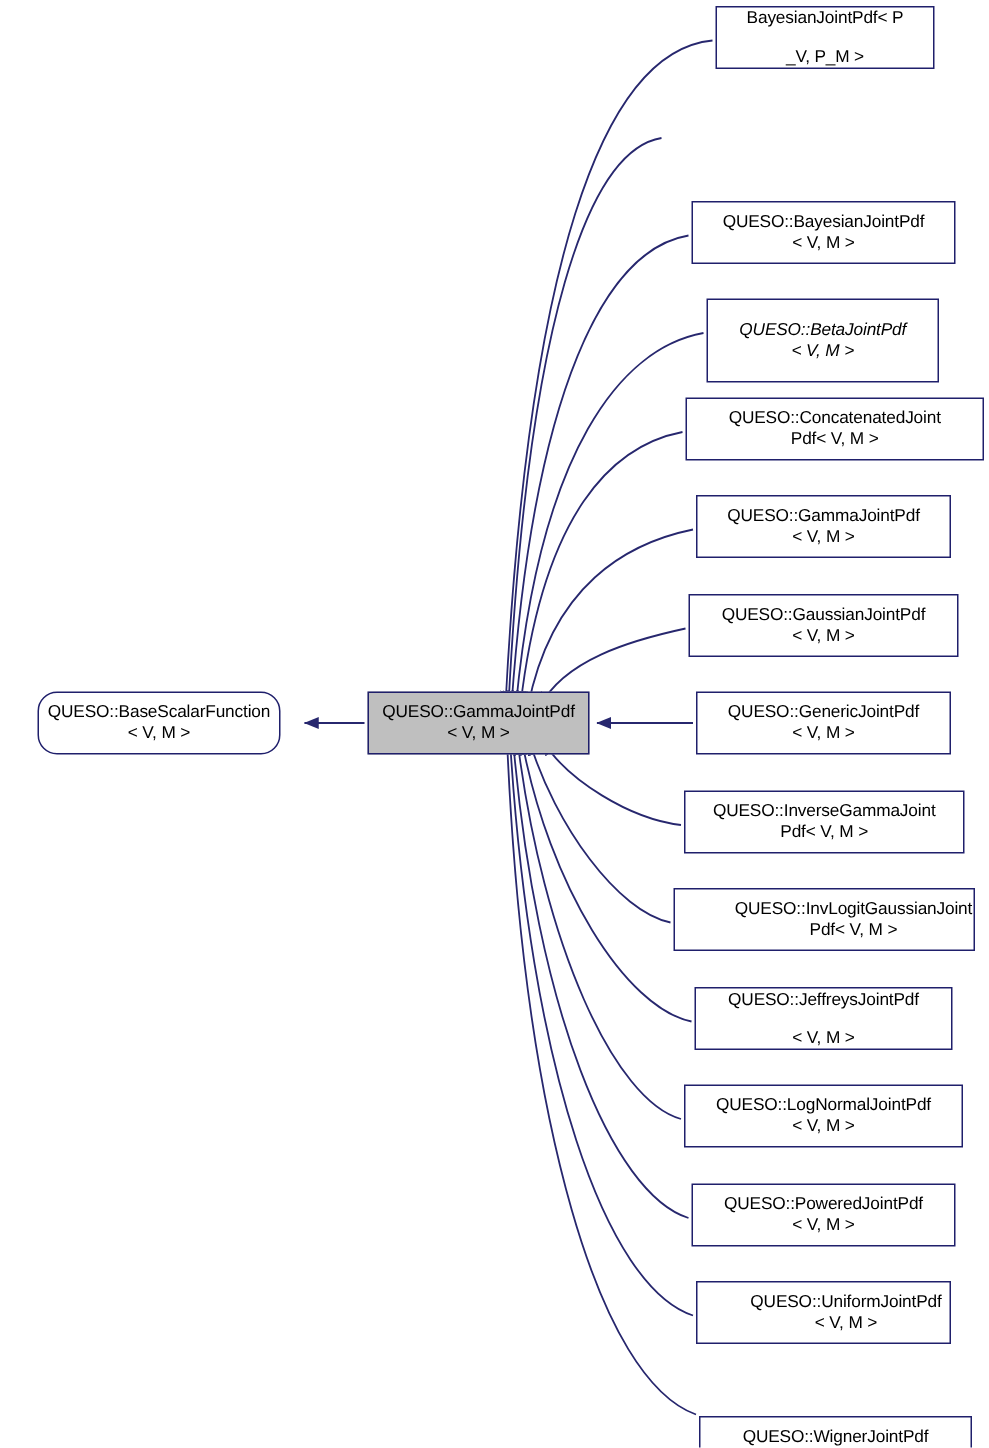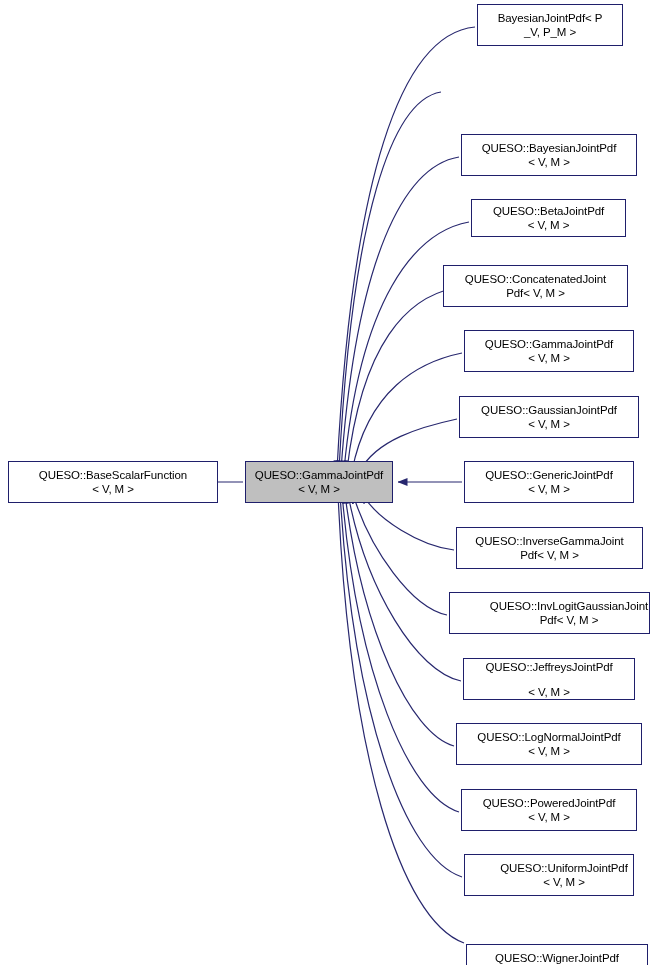--- a/index.html
+++ b/index.html
@@ -80,43 +80,43 @@
       <path d="M454,550 C420,546 378,520 362,494" marker-end="url(#arrowBase)"></path>
       <path d="M447,615 C412,608 370,550 353,494" marker-end="url(#arrowBase)"></path>
       <path d="M461,681 C417,672 366,590 348,494" marker-end="url(#arrowBase)"></path>
       <path d="M454,746 C410,734 362,630 345,494" marker-end="url(#arrowBase)"></path>
       <path d="M459,812 C408,796 357,672 342,493" marker-end="url(#arrowBase)"></path>
       <path d="M462,877 C404,858 353,712 340,493" marker-end="url(#arrowBase)"></path>
       <path d="M464,943 C400,920 349,752 338,493" marker-end="url(#arrowBase)"></path>
     </g>
   </svg>
 
-  <div class="node" style="left:8px; top:461px; width:210px; height:42px;">
+  <div class="node" style="left:25px; top:461px; width:162px; height:42px;border-radius:13px;">
     <span>QUESO::BaseScalarFunction</span>
     <span>&lt; V, M &gt;</span>
   </div>
 
   <div class="node highlight" style="left:245px; top:461px; width:148px; height:42px;">
     <span>QUESO::GammaJointPdf</span>
     <span>&lt; V, M &gt;</span>
   </div>
 
-  <div class="node" style="left:477px; top:4px; width:146px; height:42px;">
+  <div class="node" style="left:477px; top:4px; width:146px; height:42px;justify-content:space-between;">
     <span>BayesianJointPdf&lt; P</span>
     <span>_V, P_M &gt;</span>
   </div>
   <div class="node" style="left:461px; top:134px; width:176px; height:42px;">
     <span>QUESO::BayesianJointPdf</span>
     <span>&lt; V, M &gt;</span>
   </div>
-  <div class="node" style="left:471px; top:199px; width:155px; height:38px;">
+  <div class="node" style="left:471px; top:199px; width:155px; height:56px;font-style:italic;">
     <span>QUESO::BetaJointPdf</span>
     <span>&lt; V, M &gt;</span>
   </div>
-  <div class="node" style="left:443px; top:265px; width:185px; height:42px;">
+  <div class="node" style="left:457px; top:265px; width:199px; height:42px;">
     <span>QUESO::ConcatenatedJoint</span>
     <span>Pdf&lt; V, M &gt;</span>
   </div>
   <div class="node" style="left:464px; top:330px; width:170px; height:42px;">
     <span>QUESO::GammaJointPdf</span>
     <span>&lt; V, M &gt;</span>
   </div>
   <div class="node" style="left:459px; top:396px; width:180px; height:42px;">
     <span>QUESO::GaussianJointPdf</span>
     <span>&lt; V, M &gt;</span>

